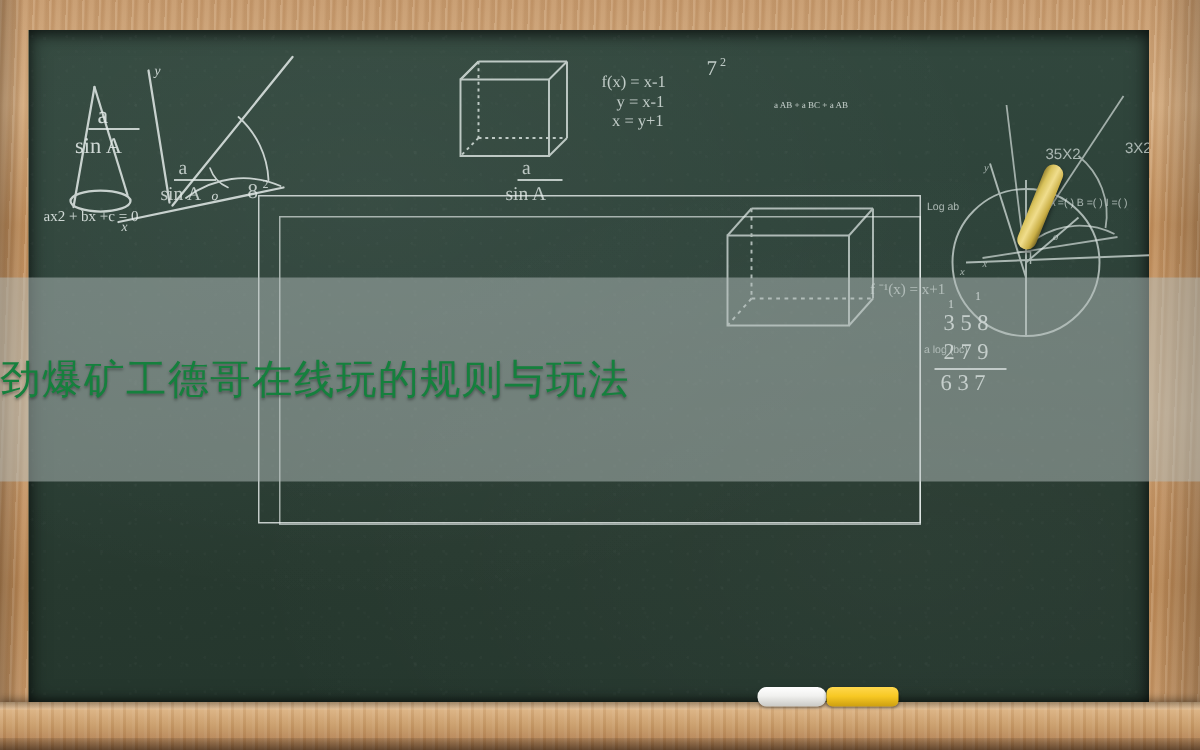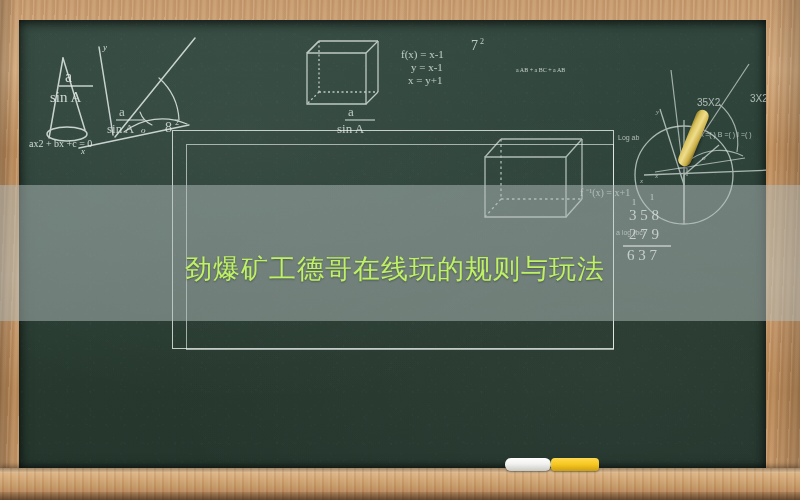--- a/index.html
+++ b/index.html
@@ -66,27 +66,25 @@
   }
 
   
   .banner{
     position:absolute; left:0; top:185px; width:800px; height:136px;
     background:rgba(180,190,188,.50);
   }
   .banner-title{
     position:absolute; left:0; top:185px; width:800px; height:136px;
     display:flex; align-items:center;
-    padding-left:185px;
     font-size:27px; letter-spacing:1px;
-    color:#bef264;
+    color:#15803d;
     text-shadow:0 1px 2px rgba(0,0,0,.35);
     white-space:nowrap;
     font-family:"DejaVu Sans","Liberation Sans",sans-serif;
-    margin-top:16px;
   }
 
   
   .chalk-stick{
     position:absolute; left:668px; top:88px;
     width:13px; height:60px; border-radius:7px;
     transform:rotate(22deg);
     background:linear-gradient(95deg,#8e7a2c 0%,#d9c35c 22%,#f0dd8c 48%,#c9ae45 78%,#6e5d20 100%);
     box-shadow:1px 2px 3px rgba(0,0,0,.45);
   }

